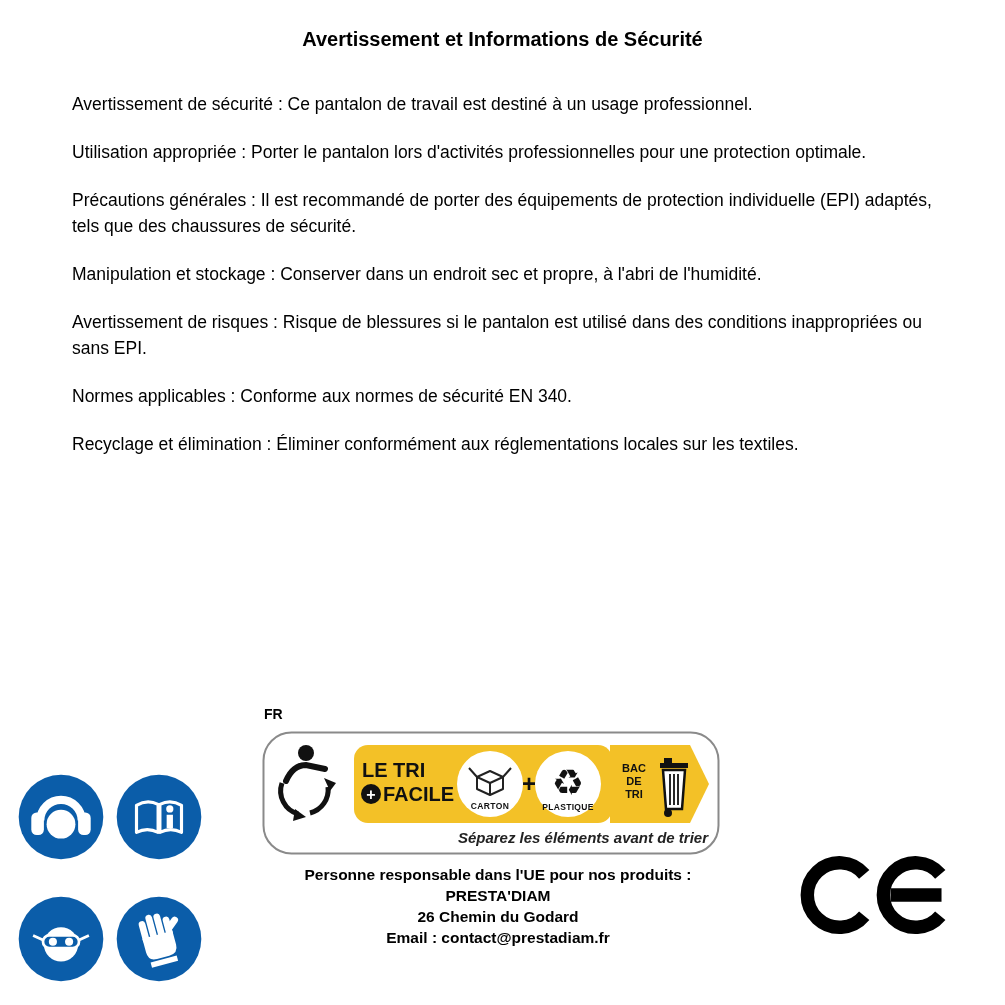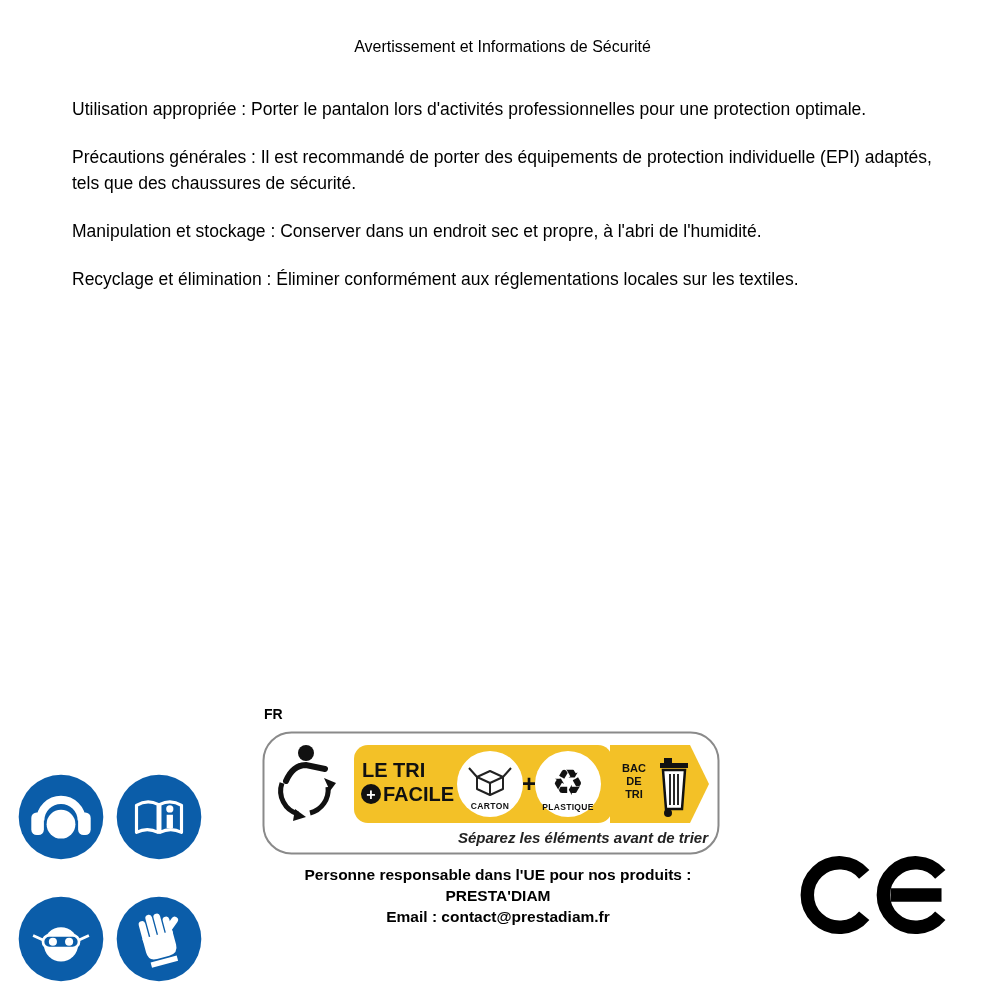--- a/index.html
+++ b/index.html
@@ -5,24 +5,24 @@
   * { margin:0; padding:0; box-sizing:border-box; }
   html, body { width:1005px; height:1005px; }
   body {
     background:#ffffff;
     color:#000;
     font-family:"Liberation Sans", sans-serif;
     position:relative;
     overflow:hidden;
   }
   .title {
-    padding-top:38px;
+    padding-top:28px;
     text-align:center;
-    font-size:16px;
-    font-weight:400;
+    font-size:20px;
+    font-weight:700;
   }
   .content {
     margin:40px 66px 0 72px;
     font-size:17.5px;
     line-height:26px;
   }
   .content p { margin:0 0 22px 0; }
 
   .icon-grid {
     position:absolute; left:16px; top:772px;
@@ -52,23 +52,26 @@
     position:absolute; width:1px; height:1px;
     overflow:hidden; clip:rect(0 0 0 0); white-space:nowrap;
   }
 </style>
 </head>
 <body>
 
 <div class="title">Avertissement et Informations de Sécurité</div>
 
 <div class="content">
+  <p>Avertissement de sécurité : Ce pantalon de travail est destiné à un usage professionnel.</p>
   <p>Utilisation appropriée : Porter le pantalon lors d'activités professionnelles pour une protection optimale.</p>
   <p>Précautions générales : Il est recommandé de porter des équipements de protection individuelle (EPI) adaptés, tels que des chaussures de sécurité.</p>
   <p>Manipulation et stockage : Conserver dans un endroit sec et propre, à l'abri de l'humidité.</p>
+  <p>Avertissement de risques : Risque de blessures si le pantalon est utilisé dans des conditions inappropriées ou sans EPI.</p>
+  <p>Normes applicables : Conforme aux normes de sécurité EN 340.</p>
   <p>Recyclage et élimination : Éliminer conformément aux réglementations locales sur les textiles.</p>
 </div>
 
 <div class="icon-grid">
 
   <svg viewBox="0 0 100 100">
     <circle cx="50" cy="50" r="47" fill="#0b5da9"></circle>
     <path d="M 27,54 A 23 23 0 0 1 73,54" fill="none" stroke="#fff" stroke-width="9"></path>
     <rect x="17" y="45" width="14" height="25" rx="6" fill="#fff"></rect>
     <rect x="69" y="45" width="14" height="25" rx="6" fill="#fff"></rect>
@@ -154,20 +157,21 @@
     <path d="M 12,17 L 12,48 M 16,17 L 16,48 M 20,17 L 20,48" stroke="#111" stroke-width="1.8" fill="none"></path>
     <circle cx="10" cy="56" r="4" fill="#111"></circle>
   </g>
 
   <text x="446" y="112" font-size="15" font-weight="bold" font-style="italic" text-anchor="end" fill="#222">Séparez les éléments avant de trier</text>
 </svg>
 
 <div class="resp">
   <div>Personne responsable dans l'UE pour nos produits :</div>
   <div>PRESTA'DIAM</div>
+  <div>26 Chemin du Godard</div>
   <div>Email : contact@prestadiam.fr</div>
 </div>
 
 <svg class="ce" viewBox="0 0 178 95" width="160" height="85">
   <g stroke="#000" stroke-width="15" fill="none">
     <path d="M 73.6,70.1 A 36 36 0 1 1 73.6,23.9"></path>
     <path d="M 158.6,70.1 A 36 36 0 1 1 158.6,23.9"></path>
     <path d="M 103,47 L 160,47"></path>
   </g>
 </svg>

